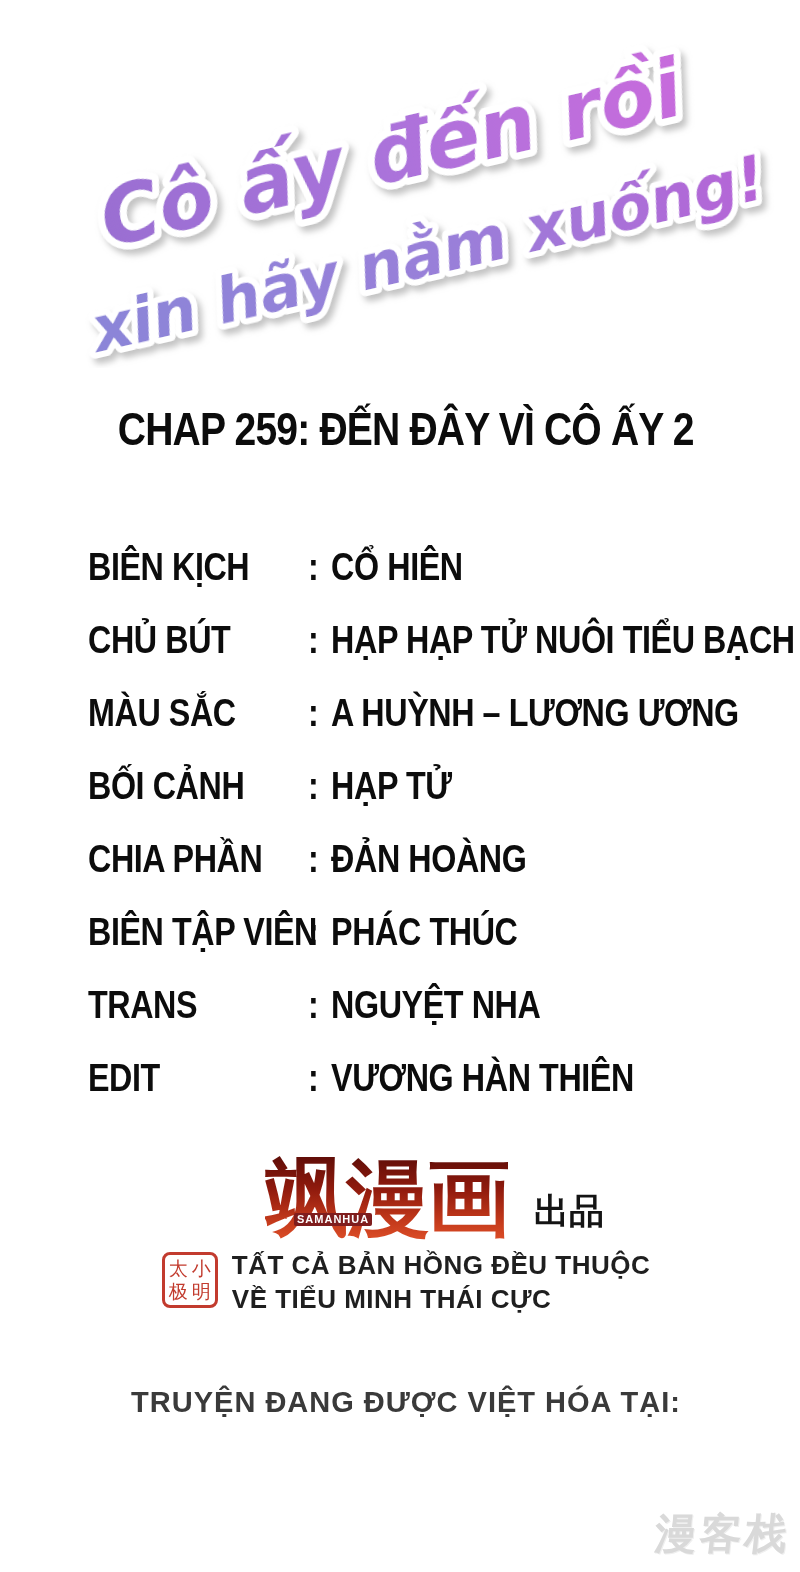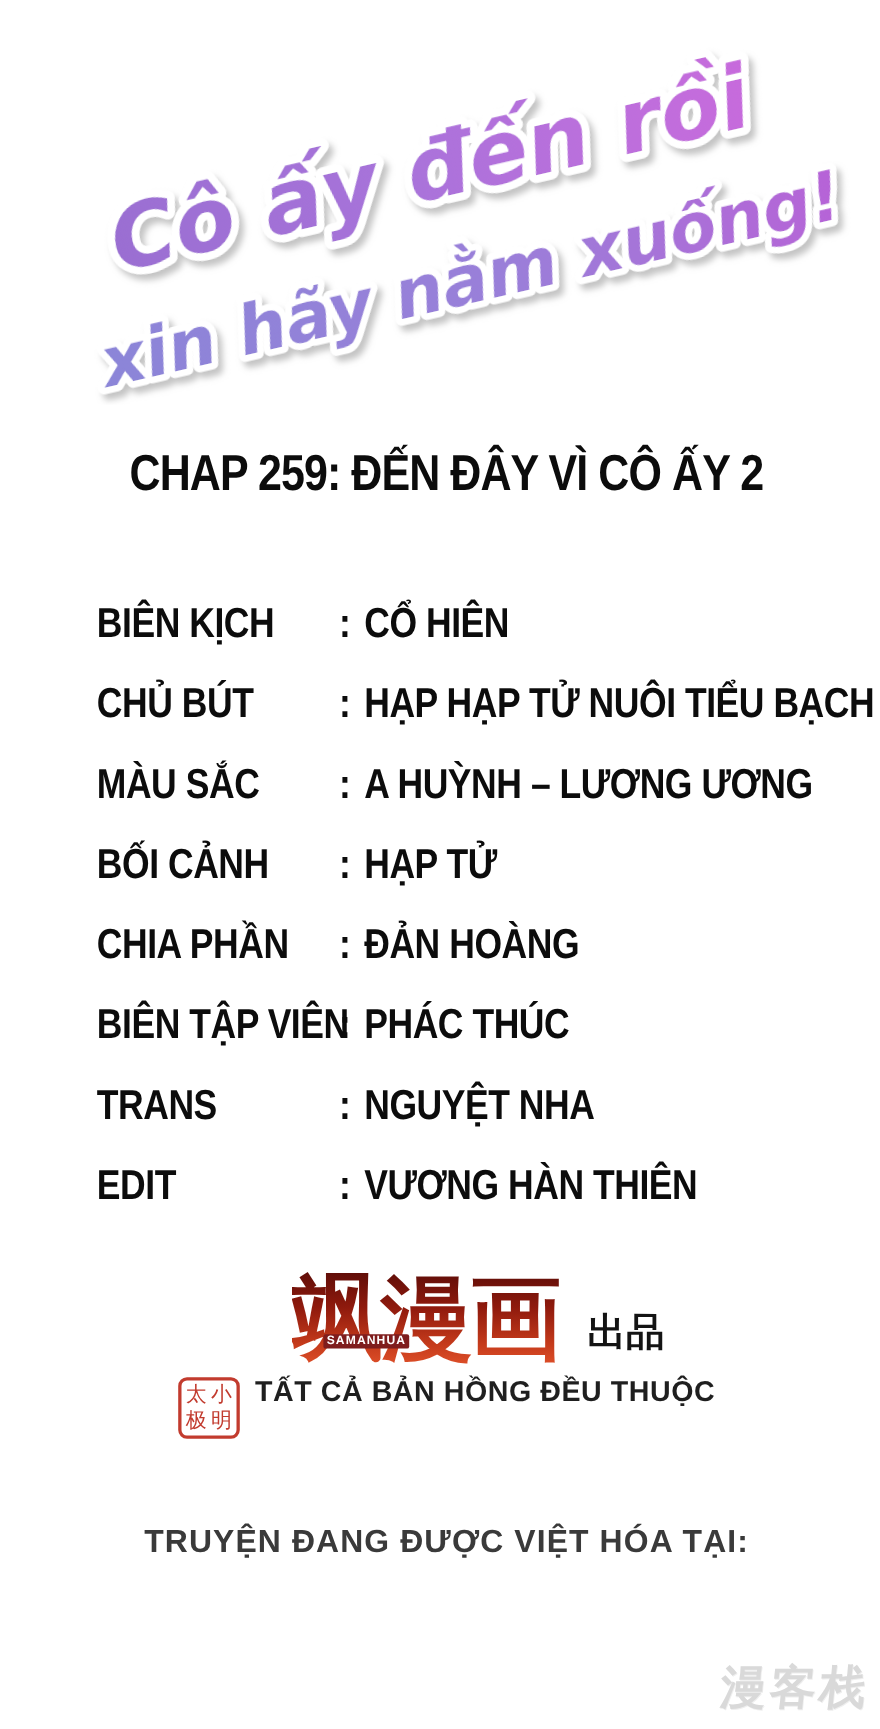--- a/index.html
+++ b/index.html
@@ -164,20 +164,21 @@
     </div>
     <div class="copyright-row">
       <span class="seal">
         <span>太</span>
         <span>小</span>
         <span>极</span>
         <span>明</span>
       </span>
       <span class="copyright-text">
         <span style="display:block">TẤT CẢ BẢN HỒNG ĐỀU THUỘC</span>
+        <span style="display:block">VỀ TIỂU MINH THÁI CỰC</span>
       </span>
     </div>
   </div>
 
   <div class="localization">
     <div class="loc-line1">TRUYỆN ĐANG ĐƯỢC VIỆT HÓA TẠI:</div>
   </div>
 
   <div class="watermark">漫客栈</div>
 

